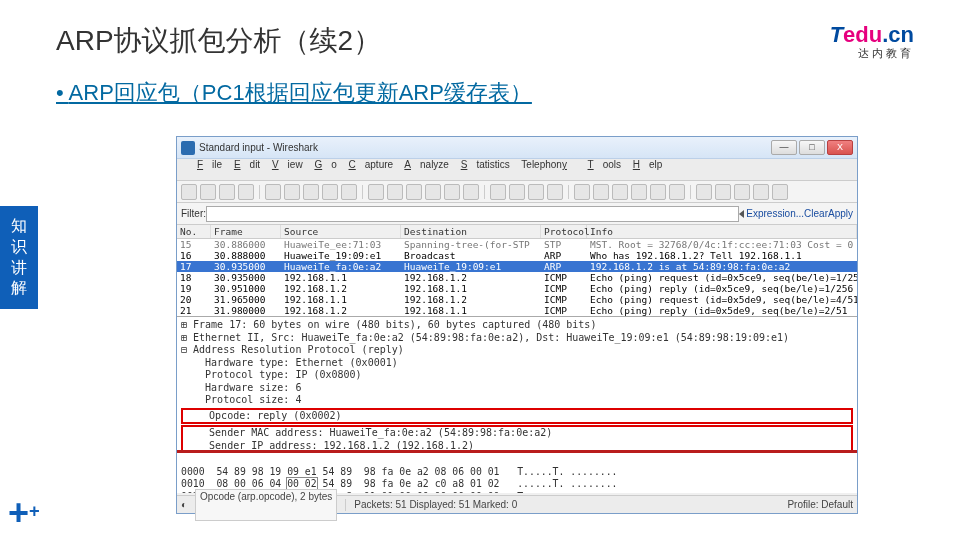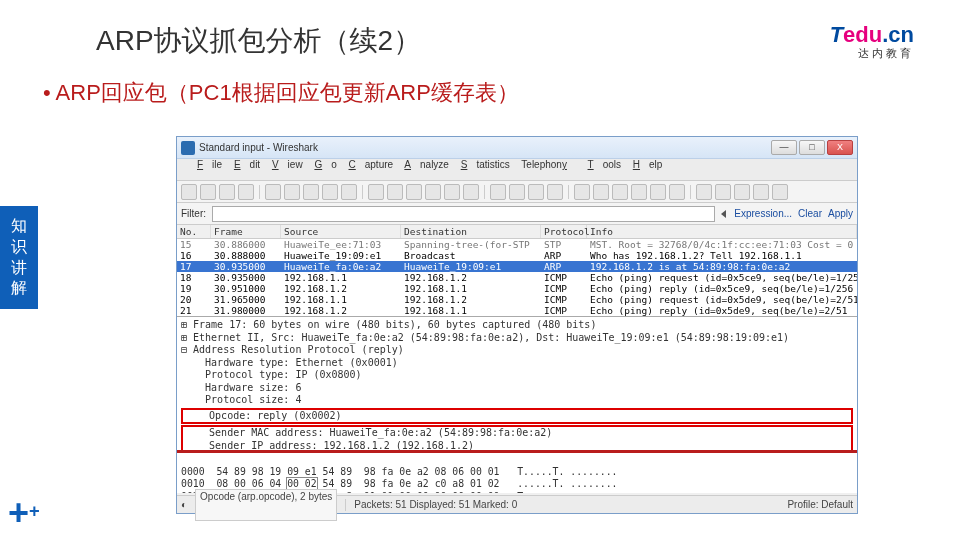--- a/index.html
+++ b/index.html
@@ -1,45 +1,45 @@
 <!DOCTYPE html>
 <html><head>
 <meta charset="utf-8">
 <style>
   * { box-sizing: border-box; margin: 0; padding: 0; }
   body { width: 960px; height: 540px; background: #fff; font-family: "Microsoft YaHei", Arial, sans-serif; position: relative; overflow: hidden; }
-  .slide-title { position: absolute; top: 22px; left: 56px; font-size: 28px; color: #333; font-weight: 400; margin-left: 40px; }
+  .slide-title { position: absolute; top: 22px; left: 56px; font-size: 28px; color: #333; font-weight: 400; }
   .logo { position: absolute; top: 22px; right: 46px; text-align: right; }
   .logo-main { font-size: 22px; font-weight: bold; }
   .logo-t { color: #004a9f; font-style: italic; }
   .logo-edu { color: #e6007e; }
   .logo-cn { color: #004a9f; }
   .logo-sub { font-size: 11px; color: #333; letter-spacing: 3px; margin-top: -2px; }
-  .bullet { position: absolute; top: 78px; left: 43px; font-size: 22px; color: #b91c1c; }
+  .bullet { position: absolute; top: 78px; left: 56px; font-size: 22px; color: #0369a1; text-decoration: underline; }
   .bullet::before { content: "• "; }
   .side-tab { position: absolute; left: 0; top: 206px; width: 38px; background: #0f5fb8; color: #fff; font-size: 16px; padding: 10px 10px; text-align: center; line-height: 1.3; }
   .corner-plus { position: absolute; left: 8px; bottom: 6px; color: #0f5fb8; font-size: 22px; font-weight: bold; }
   .corner-plus .big { font-size: 36px; }
 
   .ws-window { position: absolute; left: 176px; top: 136px; width: 682px; height: 378px; border: 1px solid #7a9ec9; background: #f0f0f0; font-family: Tahoma, Arial, sans-serif; font-size: 10px; }
   .titlebar { height: 22px; background: linear-gradient(#e9f1fb,#d6e5f6); display: flex; align-items: center; padding: 0 4px; border-bottom: 1px solid #bcd0e8; }
   .titlebar .ws-icon { width: 14px; height: 14px; background: #2b6cb0; border-radius: 2px; margin-right: 4px; display:inline-block; }
   .titlebar .ttext { flex: 1; color: #333; }
   .winbtns { display: flex; gap: 2px; }
   .winbtn { width: 26px; height: 15px; background: linear-gradient(#f7f7f7,#ddd); border: 1px solid #aaa; border-radius: 2px; font-size: 9px; text-align: center; line-height: 13px; color: #333; }
   .winbtn.close { background: linear-gradient(#f08080,#d9534f); color: #fff; border-color: #b84040; }
 
   .menubar { height: 22px; background: #ececec; border-bottom: 1px solid #ccc; padding: 0 20px; color: #333; }
   .menubar span { margin-right: 9px; }
   .menubar .u { text-decoration: underline; }
   .toolbar { height: 22px; background: #f4f4f4; border-bottom: 1px solid #ccc; display: flex; align-items: center; padding: 0 4px; gap: 3px; }
   .tbtn { width: 16px; height: 16px; background: #e6e6e6; border: 1px solid #bbb; border-radius: 2px; }
   .tsep { width: 1px; height: 14px; background: #ccc; margin: 0 2px; }
 
-  .filterbar { height: 22px; background: #f4f4f4; border-bottom: 1px solid #ccc; display: flex; align-items: center; padding: 0 4px; gap: 6px; }
+  .filterbar { height: 22px; background: #f4f4f4; border-bottom: 1px solid #ccc; display: flex; align-items: center; padding: 0 4px; }
   .filterbar label { color: #333; }
   .filterbar input { flex: 1; height: 16px; border: 1px solid #aaa; background: #fff; font-size: 10px; padding: 0 2px; }
   .flink { color: #1a4da0; cursor: pointer; }
   .farrow { width:0;height:0;border-top:4px solid transparent;border-bottom:4px solid transparent;border-right:5px solid #555;display:inline-block;margin-right:2px;}
 
   .packets { height: 92px; overflow: hidden; background: #fff; border-bottom: 1px solid #aaa; font-family: "Lucida Console", monospace; font-size: 9.5px; }
   .phead { display: grid; grid-template-columns: 34px 70px 120px 140px 46px 1fr; background: #f0f0f0; border-bottom: 1px solid #ccc; color: #333; }
   .phead div { padding: 1px 3px; border-right: 1px solid #ddd; }
   .prow { display: grid; grid-template-columns: 34px 70px 120px 140px 46px 1fr; white-space: nowrap; }
   .prow div { padding: 0 3px; overflow: hidden; }
@@ -191,21 +191,21 @@
           <div>192.168.1.1</div>
           <div>ICMP</div>
           <div>Echo (ping) reply    (id=0x5ce9, seq(be/le)=1/256</div>
         </div>
         <div class="prow">
           <div>20</div>
           <div>31.965000</div>
           <div>192.168.1.1</div>
           <div>192.168.1.2</div>
           <div>ICMP</div>
-          <div>Echo (ping) request  (id=0x5de9, seq(be/le)=2/51</div>
+          <div>Echo (ping) request  (id=0x5de9, seq(be/le)=4/51</div>
         </div>
         <div class="prow">
           <div>21</div>
           <div>31.980000</div>
           <div>192.168.1.2</div>
           <div>192.168.1.1</div>
           <div>ICMP</div>
           <div>Echo (ping) reply    (id=0x5de9, seq(be/le)=2/51</div>
         </div>
         <div class="prow dim">

